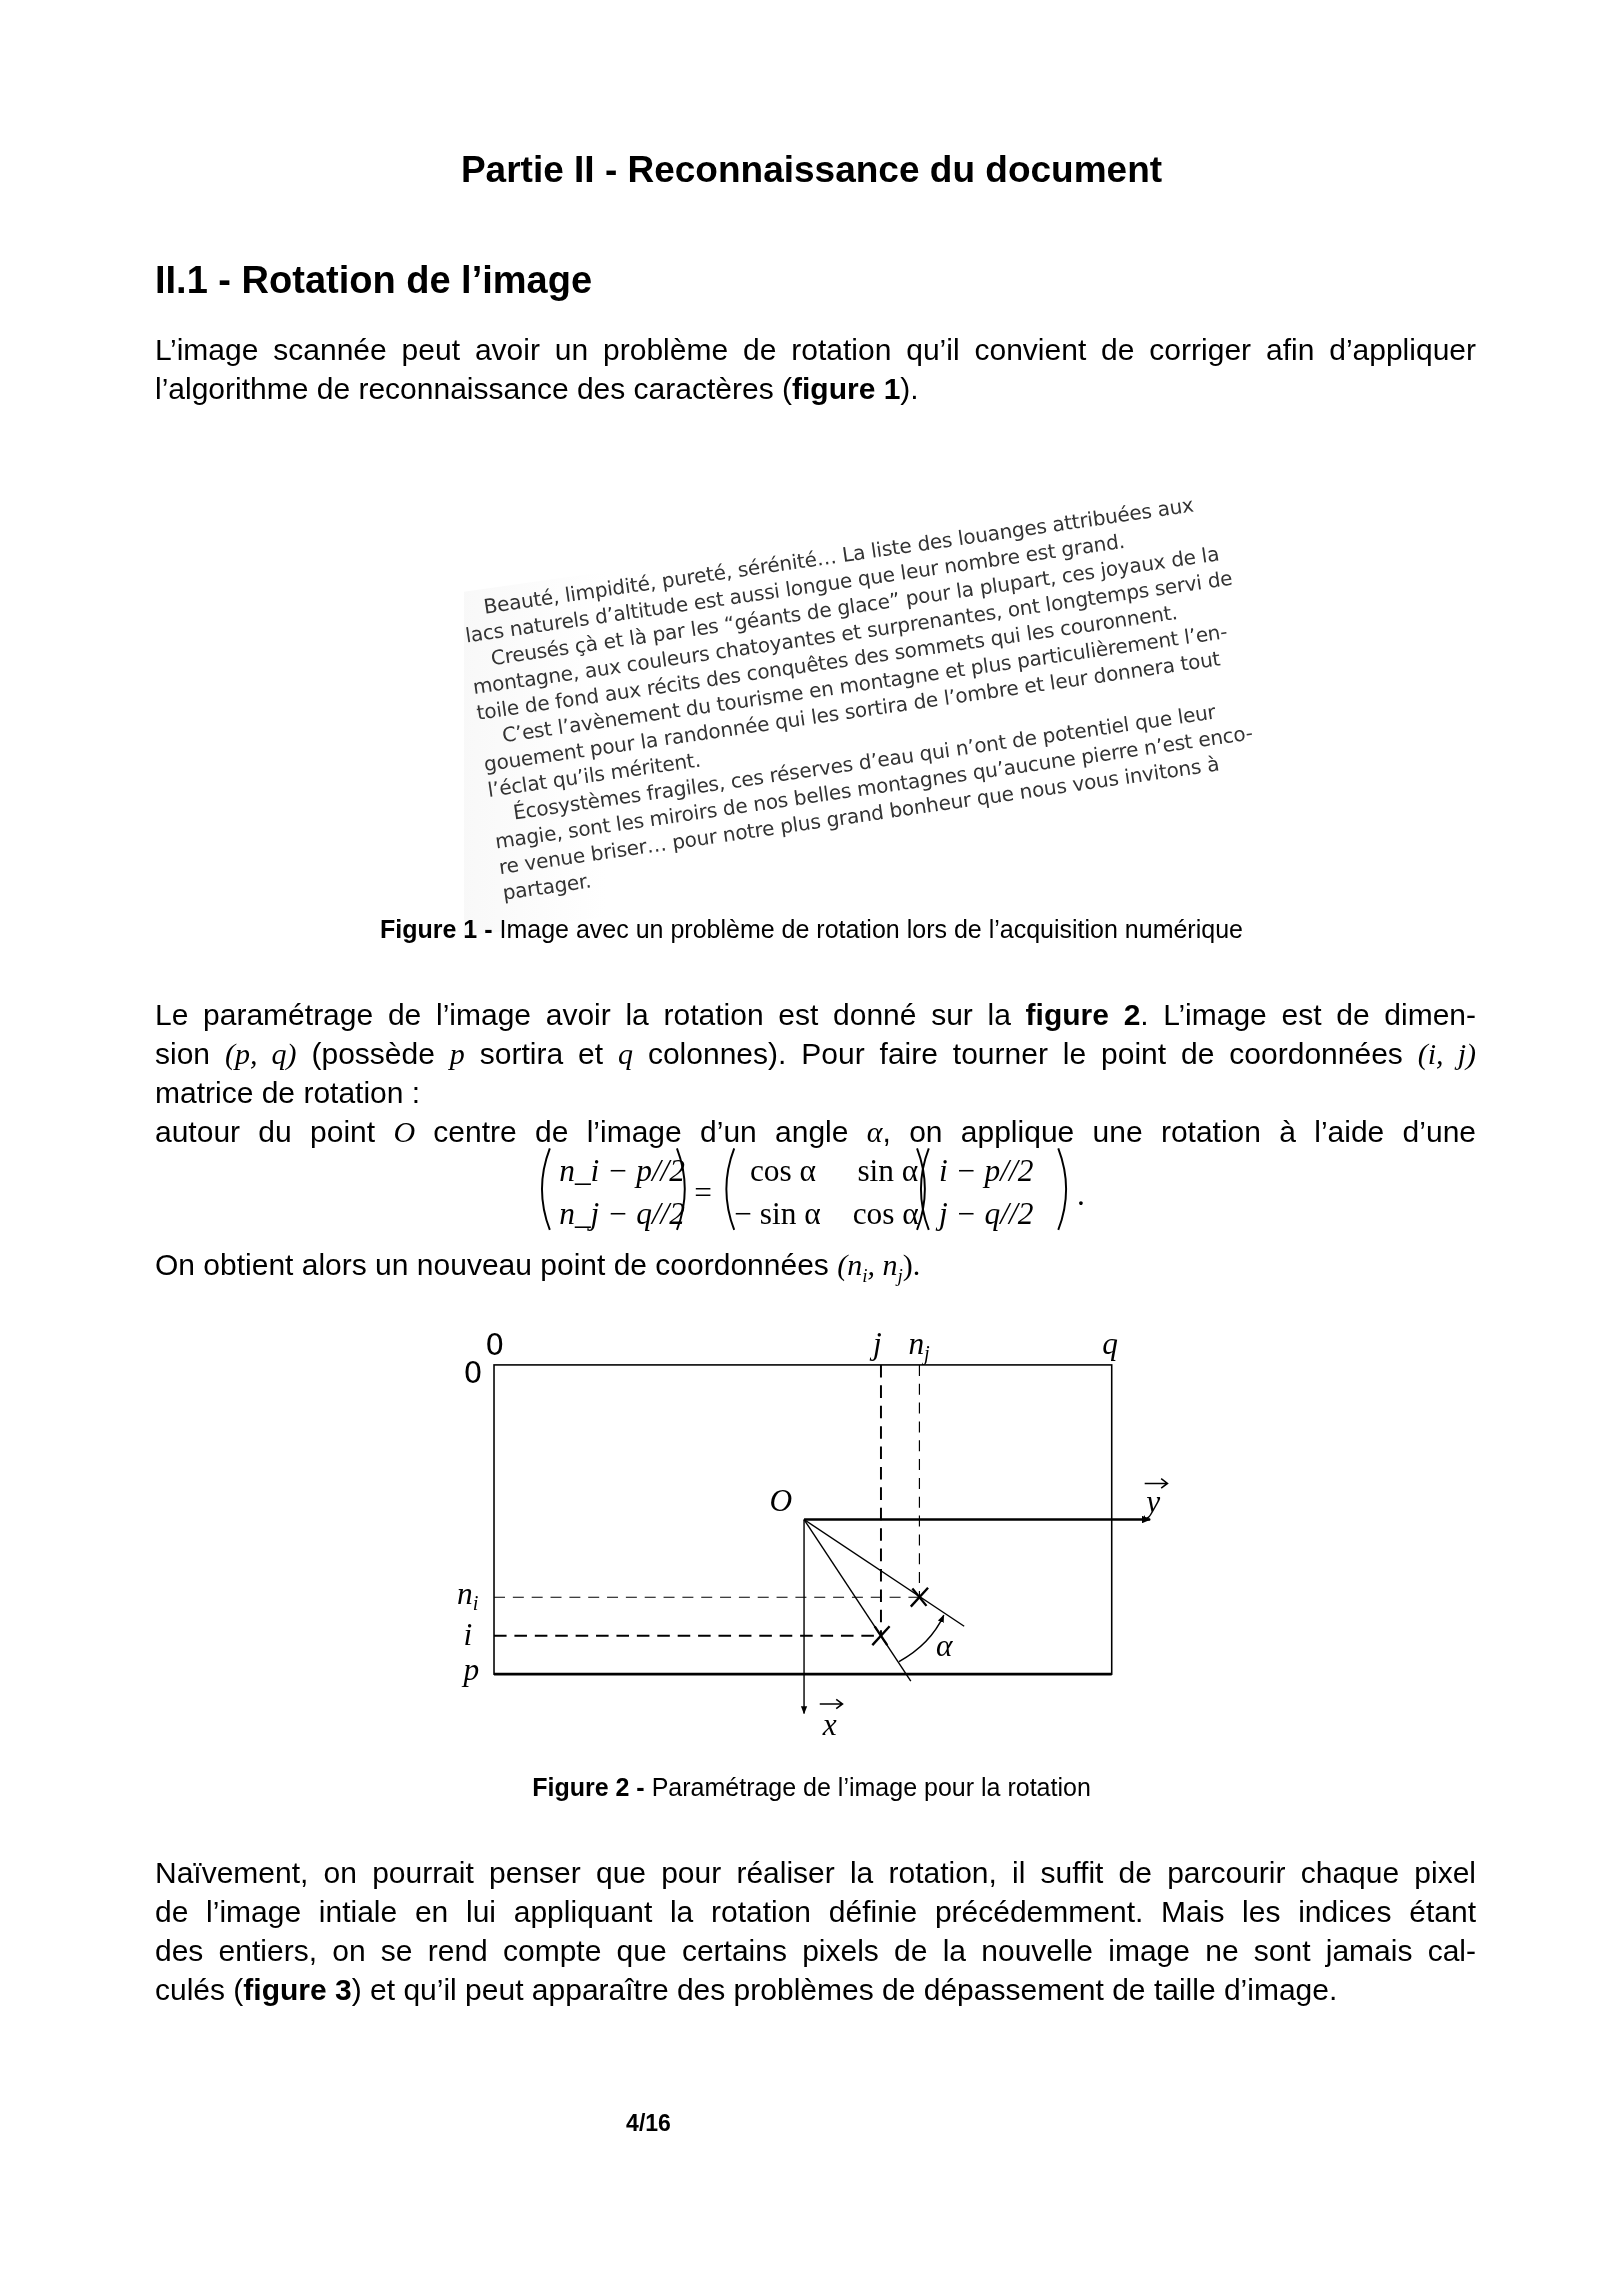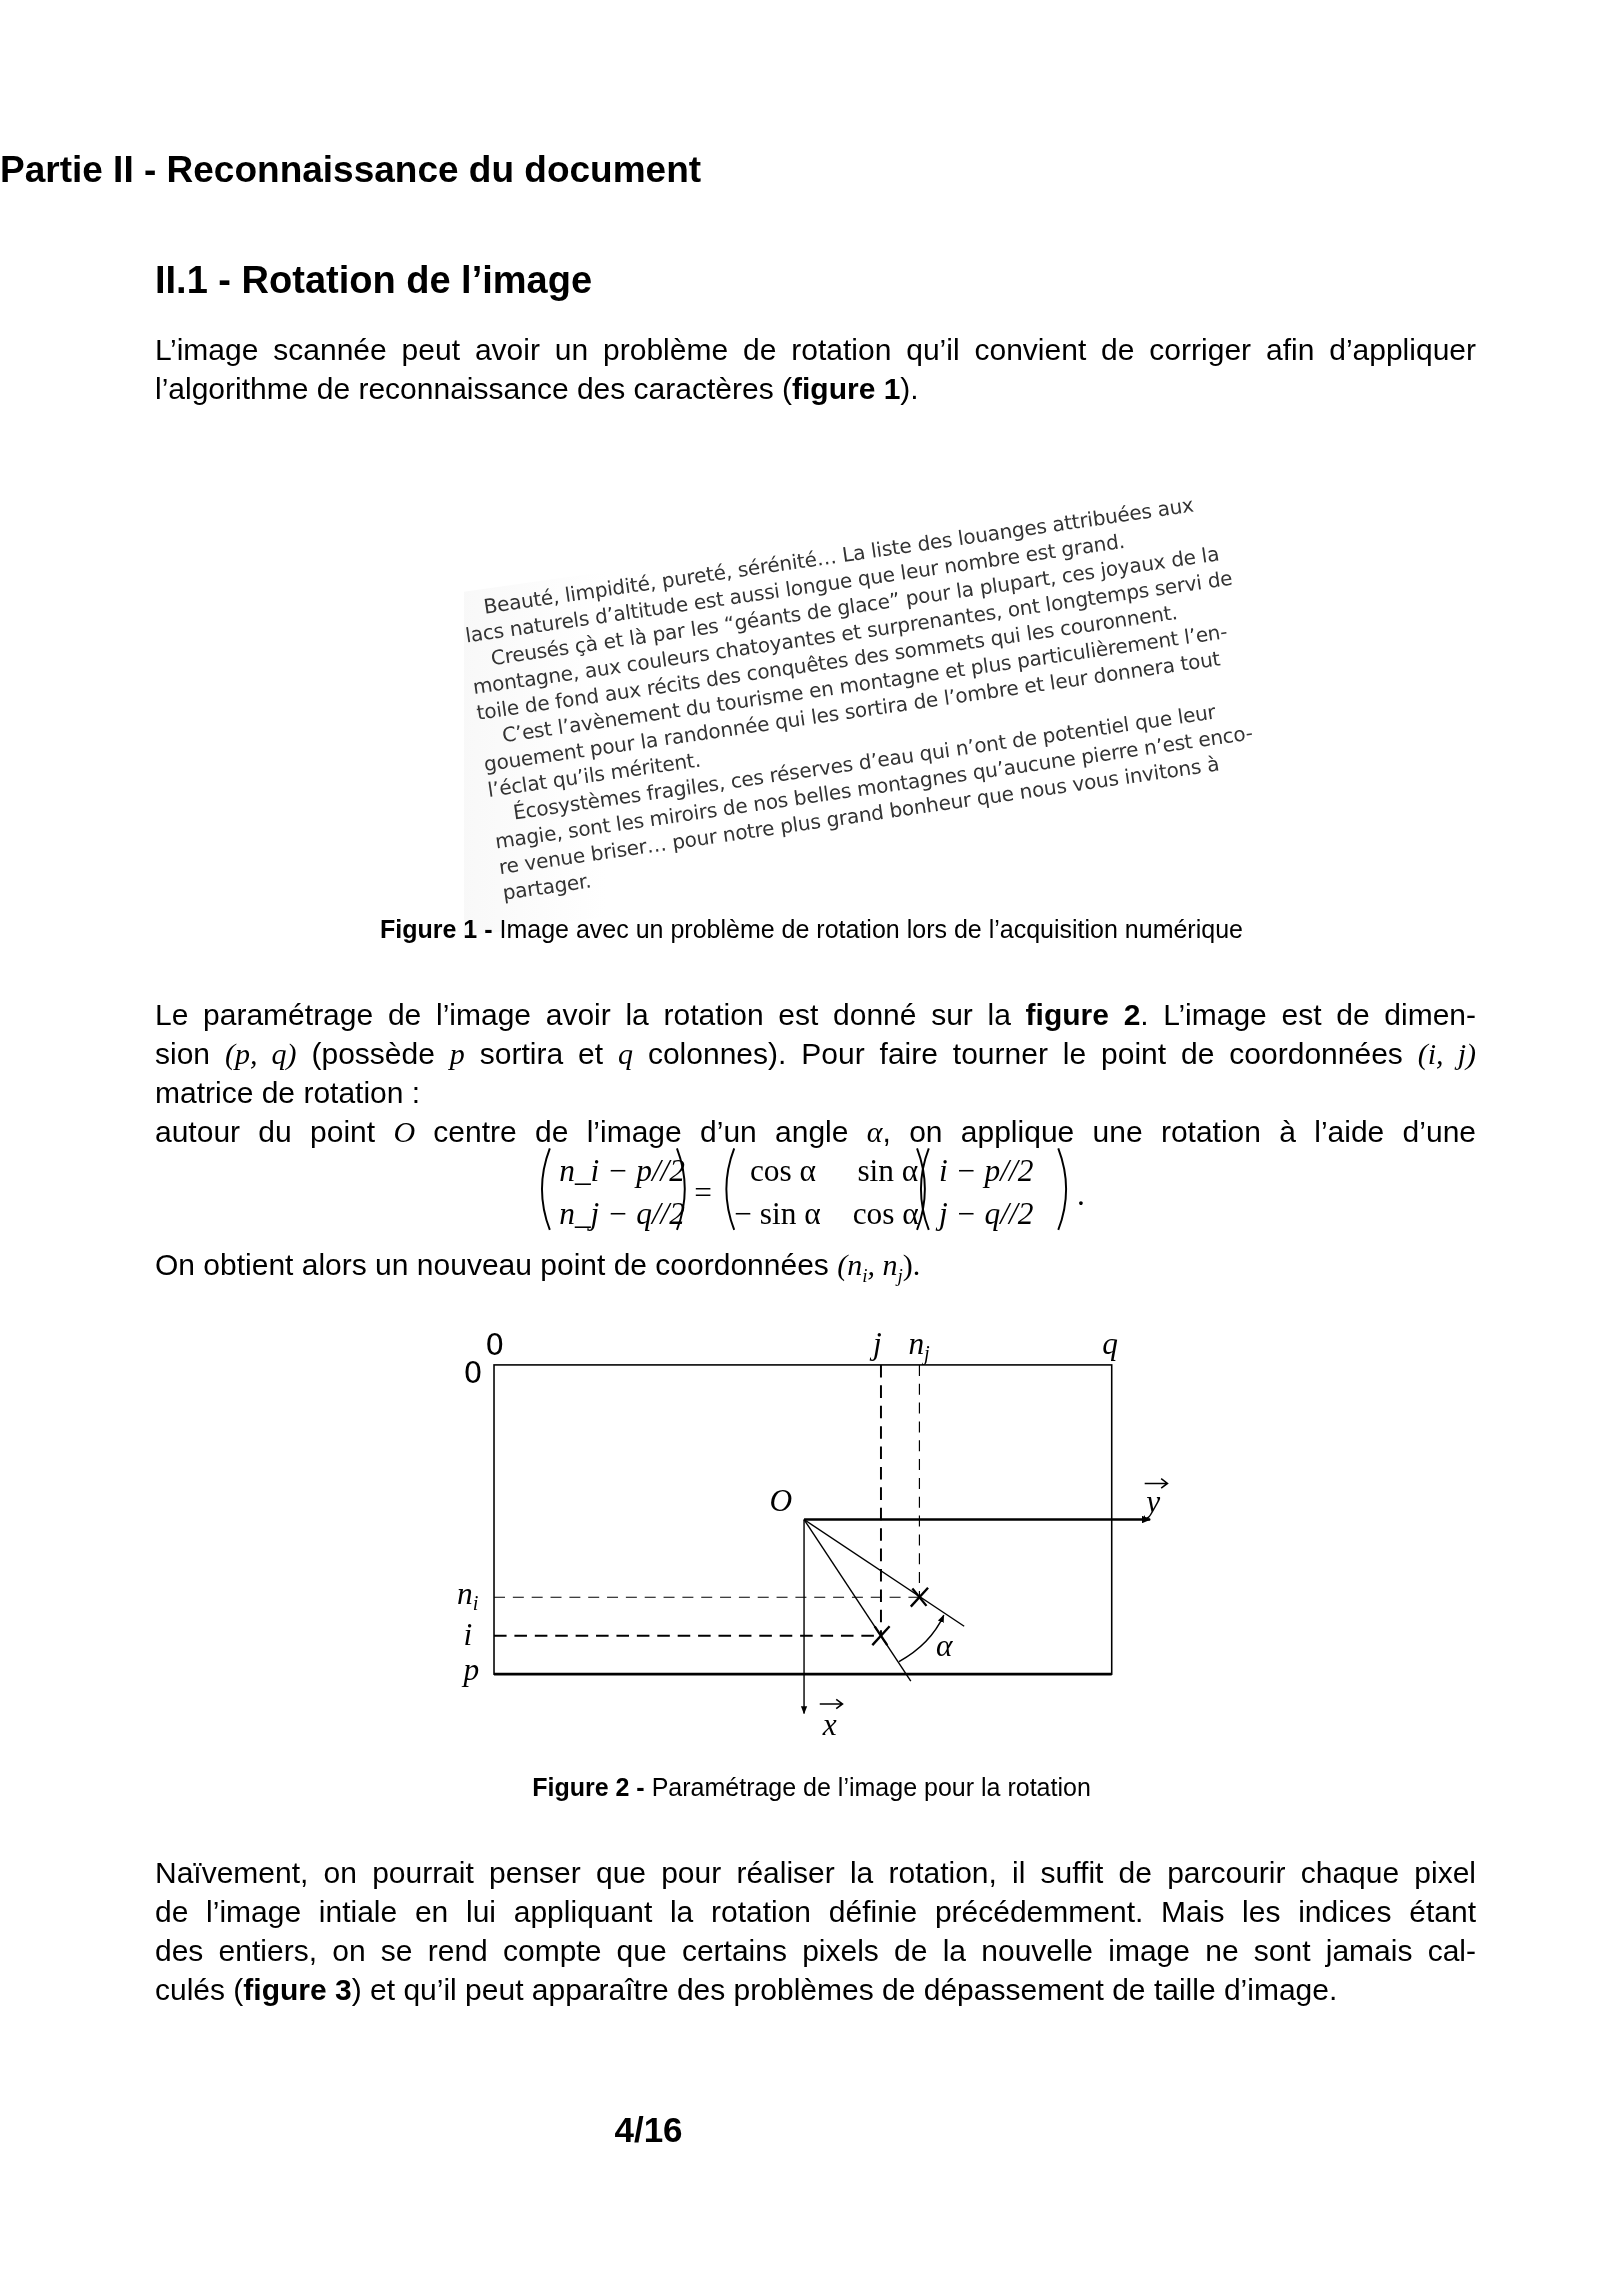--- a/index.html
+++ b/index.html
@@ -1,36 +1,36 @@
 <!DOCTYPE html>
 <html style="font-size:12.6px"><head>
 <meta charset="utf-8">
 <style>
   html, body { margin:0; padding:0; background:#ffffff; }
   body { width:1623px; height:2295px; position:relative; overflow:hidden;
          font-family:"Liberation Sans", sans-serif; color:#000; }
   .abs { position:absolute; }
-  .title { left:0; width:1623px; top:149px; text-align:left; font-weight:bold; font-size:37px; }
+  .title { left:0; width:1623px; top:149px; text-align:center; font-weight:bold; font-size:37px; }
   .h2 { left:155px; top:259px; font-weight:bold; font-size:38px; }
   .para { left:155px; width:1321px; font-size:30px; line-height:39px; text-align:justify; }
   .para .ln { display:block; white-space:nowrap; text-align:justify; text-align-last:justify; }
   .para .ln.last { text-align-last:left; }
   .math { font-family:"Liberation Serif", serif; font-style:italic; }
   .mrm { font-family:"Liberation Serif", serif; font-style:normal; }
   .caption { left:0; width:1623px; text-align:center; font-size:25px; }
   b { font-weight:bold; }
   .scan { left:440px; top:440px; width:746px; height:455px; }
   .scan-inner { position:absolute; left:19.6px; top:157px; width:707px;
     transform:rotate(-8.2deg); transform-origin:0 0; font-family:"DejaVu Sans", sans-serif;
     font-size:20px; line-height:26px; color:#333; text-align:justify; letter-spacing:-0.2px; }
   .scan-inner .sl { display:block; white-space:nowrap; text-align:justify; text-align-last:justify; }
   .scan-inner .sl.last { text-align-last:left; }
   .scan-bg { position:absolute; left:23.6px; top:102px; width:707px; height:345px;
     background:linear-gradient(90deg,#f4f4f4,#ffffff 20%); transform:skewY(-8deg); opacity:0.6; }
-  .pagenum { left:0; width:1297px; top:2110px; text-align:center; font-weight:bold; font-size:35px; }
+  .pagenum { left:0; width:1297px; top:2110px; text-align:center; font-weight:bold; font-size:23px; }
   svg text { font-family:"Liberation Serif", serif; }
 </style>
 </head>
 <body>
 
 <div class="abs title">Partie II - Reconnaissance du document</div>
 <div class="abs h2">II.1 - Rotation de l’image</div>
 
 <div class="abs para" style="top:330px;">
   <span class="ln">L’image scannée peut avoir un problème de rotation qu’il convient de corriger afin d’appliquer</span>

